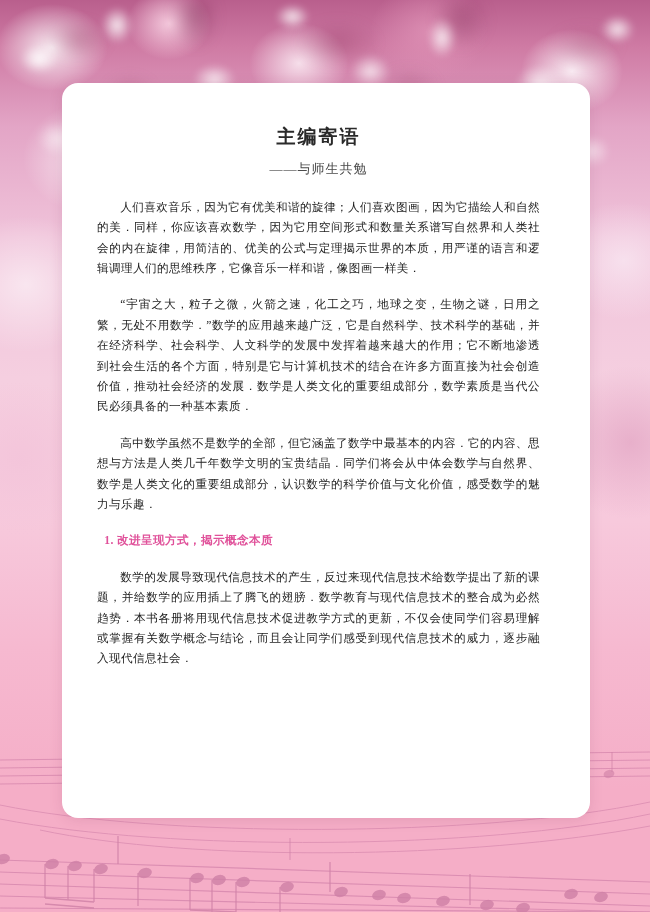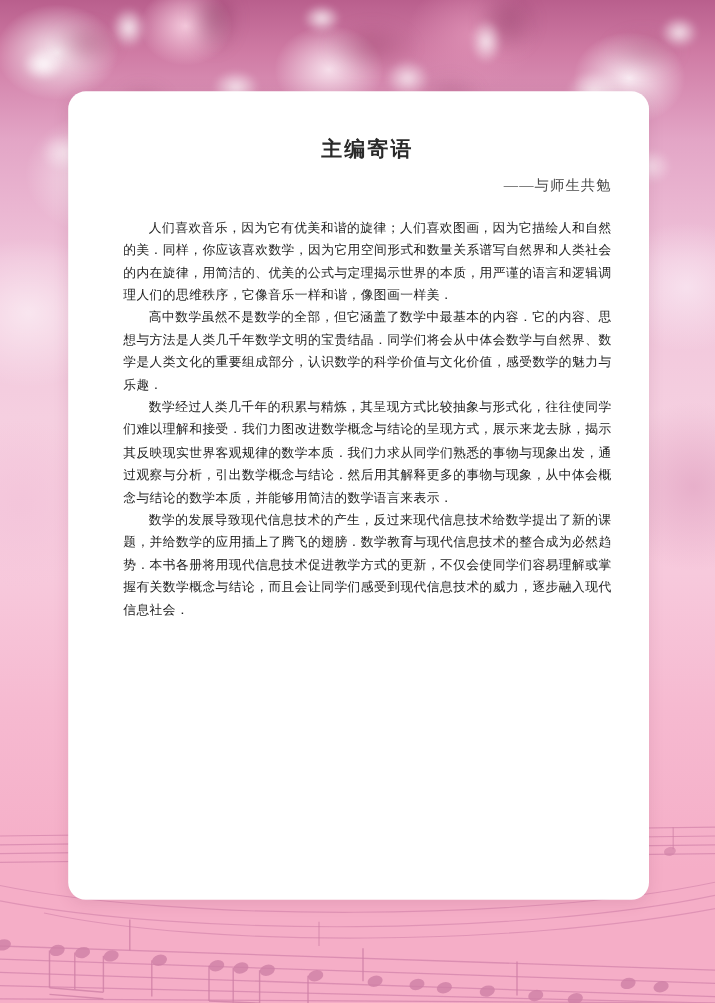--- a/index.html
+++ b/index.html
@@ -95,49 +95,49 @@
   .card {
     position: absolute;
     left: 62px;
     top: 83px;
     width: 528px;
     height: 735px;
     background: #ffffff;
     border-radius: 16px;
     box-shadow: 0 2px 14px rgba(120,40,80,0.13);
     box-sizing: border-box;
-    padding: 28px 34px 20px 50px;
+    padding: 28px 34px 20px 19px;
     overflow: hidden;
   }
 
   .doc-title {
     text-align: center;
     font-family: "Liberation Sans", "DejaVu Sans", sans-serif;
     font-size: 19px;
     font-weight: bold;
     color: #2a2a2a;
     letter-spacing: 2px;
     margin: 14px 0 0 0;
     line-height: 1.3;
   }
   .doc-subtitle {
-    text-align: right;
+    text-align: center;
     font-size: 13px;
     color: #4a4a4a;
     letter-spacing: 1px;
     margin: 10px 0 0 0;
     font-family: "Liberation Serif", "DejaVu Serif", serif;
   }
 
   .body-text {
     margin-top: 20px;
   }
 
   p.para {
-    margin: 0;
+    margin: 16px;
     font-size: 11.6px;
     line-height: 20.4px;
     color: #1d1d1d;
     text-align: justify;
     text-indent: 2em;
     letter-spacing: 0.4px;
     font-family: "Liberation Serif", "DejaVu Serif", serif;
   }
 
   p.subhead {
@@ -229,22 +229,23 @@
 
   <div class="card">
 
     <h1 class="doc-title">主编寄语</h1>
 
     <div class="doc-subtitle">——与师生共勉</div>
 
     <div class="body-text">
 
       <p class="para">人们喜欢音乐，因为它有优美和谐的旋律；人们喜欢图画，因为它描绘人和自然的美．同样，你应该喜欢数学，因为它用空间形式和数量关系谱写自然界和人类社会的内在旋律，用简洁的、优美的公式与定理揭示世界的本质，用严谨的语言和逻辑调理人们的思维秩序，它像音乐一样和谐，像图画一样美．</p>
+      <p class="para">“宇宙之大，粒子之微，火箭之速，化工之巧，地球之变，生物之谜，日用之繁，无处不用数学．”数学的应用越来越广泛，它是自然科学、技术科学的基础，并在经济科学、社会科学、人文科学的发展中发挥着越来越大的作用；它不断地渗透到社会生活的各个方面，特别是它与计算机技术的结合在许多方面直接为社会创造价值，推动社会经济的发展．数学是人类文化的重要组成部分，数学素质是当代公民必须具备的一种基本素质．</p>
       <p class="para">高中数学虽然不是数学的全部，但它涵盖了数学中最基本的内容．它的内容、思想与方法是人类几千年数学文明的宝贵结晶．同学们将会从中体会数学与自然界、数学是人类文化的重要组成部分，认识数学的科学价值与文化价值，感受数学的魅力与乐趣．</p>
 
-      <p class="para">数学经过人类几千年的积累与精炼，其呈现方式比较抽象与形式化，往往使同学们难以理解和接受．我们力图改进数学概念与结论的呈现方式，展示来龙去脉，揭示其反映现实世界客观规律的数学本质．我们力求从同学们熟悉的事物与现象出发，通过观察与分析，引出数学概念与结论．然后用其解释更多的事物与现象，从中体会概念与结论的数学本质，并能够用简洁的数学语言来表示．</p>
+      <p class="subhead">1. 改进呈现方式，揭示概念本质</p>
 
       <p class="para">数学的发展导致现代信息技术的产生，反过来现代信息技术给数学提出了新的课题，并给数学的应用插上了腾飞的翅膀．数学教育与现代信息技术的整合成为必然趋势．本书各册将用现代信息技术促进教学方式的更新，不仅会使同学们容易理解或掌握有关数学概念与结论，而且会让同学们感受到现代信息技术的威力，逐步融入现代信息社会．</p>
 
     </div>
   </div>
 
 </div>
 
 </body></html>

